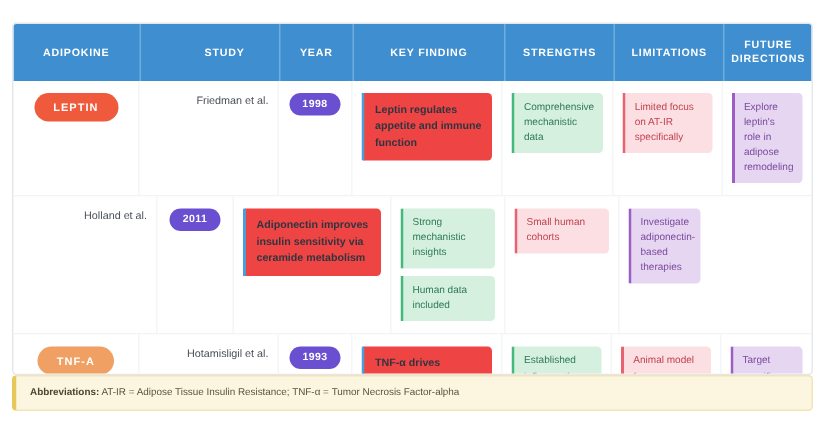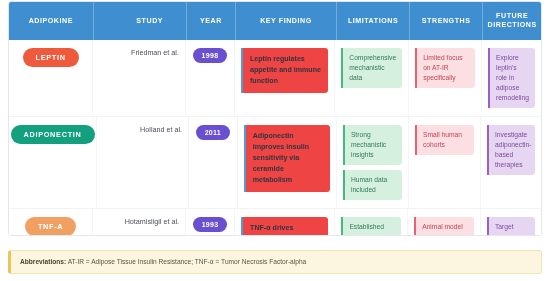--- a/index.html
+++ b/index.html
@@ -9,21 +9,21 @@
   body {
     width: 550px;
     height: 281px;
     background: #ffffff;
     font-family: "Liberation Sans", sans-serif;
     overflow: hidden;
   }
   .table-card {
     position: absolute;
     left: 8px;
-    top: 1px;
+    top: 15px;
     width: 534px;
     height: 235px;
     background: #ffffff;
     border: 1px solid #e3e6ea;
     border-radius: 3px;
     box-sizing: border-box;
     overflow: hidden;
   }
   .hdr-row {
     display: flex;
@@ -163,22 +163,22 @@
 </head>
 <body>
 
 <div class="table-card">
 
   <div class="hdr-row">
     <div class="hdr-cell c-adipokine">ADIPOKINE</div>
     <div class="hdr-cell c-study">STUDY</div>
     <div class="hdr-cell c-year">YEAR</div>
     <div class="hdr-cell c-finding">KEY FINDING</div>
+    <div class="hdr-cell c-strength">STRENGTHS</div>
     <div class="hdr-cell c-limit">LIMITATIONS</div>
-    <div class="hdr-cell c-strength">STRENGTHS</div>
     <div class="hdr-cell c-future">FUTURE DIRECTIONS</div>
   </div>
 
   <div class="body-row">
     <div class="cell c-adipokine center-h">
       <span class="pill" style="background: rgb(239, 90, 60);">LEPTIN</span>
     </div>
     <div class="cell c-study">
       <span class="study-text">Friedman et al.</span>
     </div>
@@ -193,23 +193,20 @@
     </div>
     <div class="cell c-limit">
       <div class="tag tag-pink">Limited focus on AT-IR specifically</div>
     </div>
     <div class="cell c-future">
       <div class="tag tag-purple">Explore leptin's role in adipose remodeling</div>
     </div>
   </div>
 
   <div class="body-row">
-    <div class="cell c-adipokine center-h">
-      <span class="pill" style="background: rgb(18, 160, 126);">ADIPONECTIN</span>
-    </div>
     <div class="cell c-study">
       <span class="study-text">Holland et al.</span>
     </div>
     <div class="cell c-year center-h">
       <span class="year-badge">2011</span>
     </div>
     <div class="cell c-finding">
       <div class="finding-card">Adiponectin improves insulin sensitivity via ceramide metabolism</div>
     </div>
     <div class="cell c-strength">

